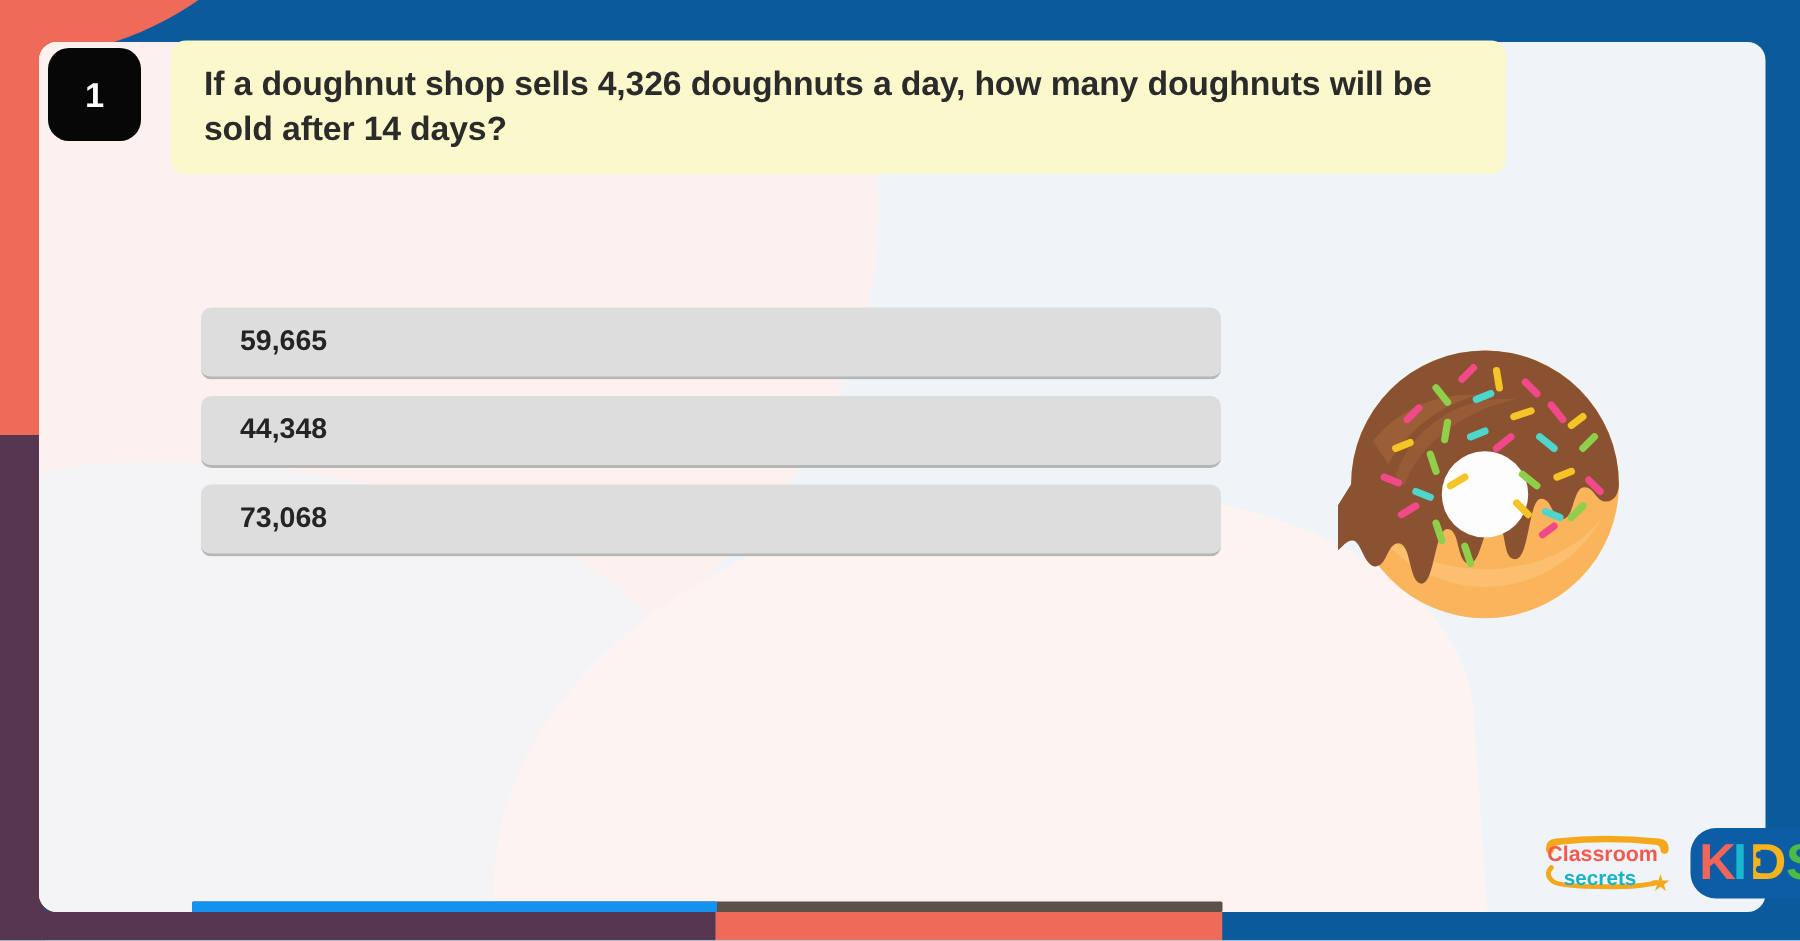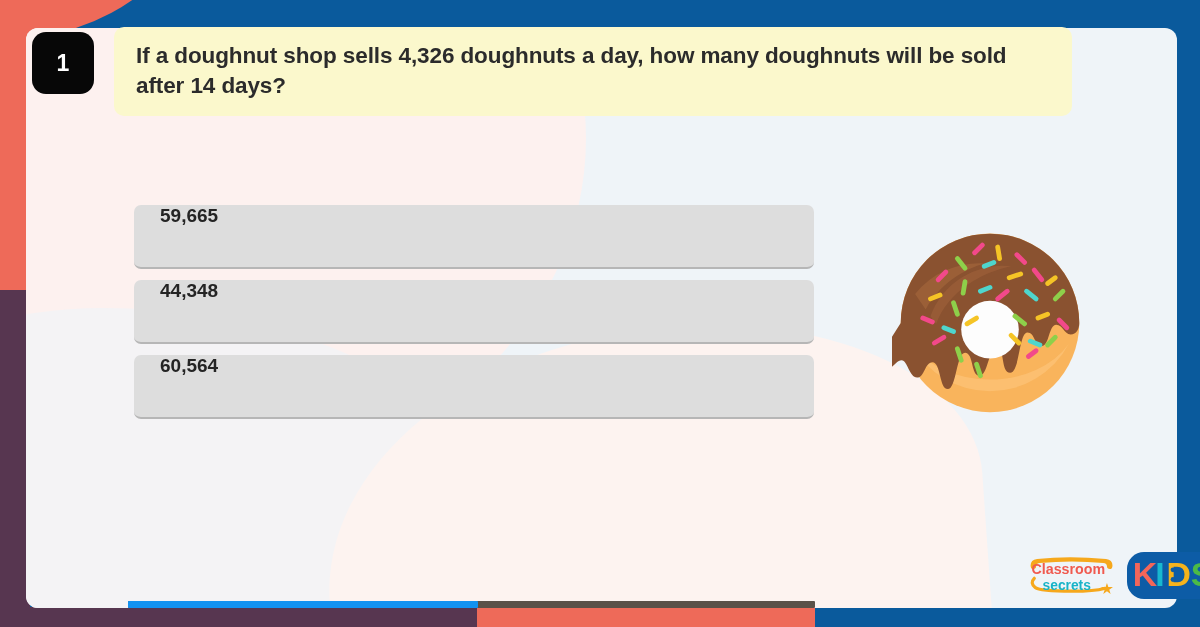--- a/index.html
+++ b/index.html
@@ -96,21 +96,21 @@
     color: #ffffff;
     font-size: 23px;
     font-weight: bold;
     z-index: 5;
   }
 
   
   .qbanner {
     position: absolute;
     left: 114px; top: 27px;
-    width: 958px;
+    width: 890px;
     min-height: 78px;
     background: #fbf8cc;
     border-radius: 10px;
     padding: 14px 22px 16px 22px;
     z-index: 5;
   }
   .qtext {
     font-size: 22.5px;
     font-weight: bold;
     color: #2b2b2b;
@@ -120,26 +120,26 @@
 
   
   .answers {
     position: absolute;
     left: 134px; top: 205px;
     width: 680px;
     z-index: 5;
   }
   .answer {
     position: relative;
-    width: 680px; height: 64px;
+    width: 680px; height: 48px;
     background: #dddddd;
     border-radius: 7px;
     border-bottom: 2px solid #b6b6b6;
     margin-bottom: 11px;
-    display: flex; 
+    display: flex; align-items: center;
     padding-left: 26px;
     cursor: pointer;
   }
   .answer-label {
     font-size: 19px;
     font-weight: bold;
     color: #242424;
   }
 
   
@@ -211,21 +211,21 @@
   </div>
 
   <div class="answers">
     <div class="answer">
       <span class="answer-label">59,665</span>
     </div>
     <div class="answer">
       <span class="answer-label">44,348</span>
     </div>
     <div class="answer">
-      <span class="answer-label">60,564</span>
+      <span class="answer-label">73,068</span>
     </div>
   </div>
 
   <div class="doughnut">
     <svg viewBox="0 0 200 200" width="196" height="192">
 
       <circle cx="100" cy="103" r="93" fill="#f9b45c"></circle>
       <path d="M18 125 A93 93 0 0 0 182 125 A93 70 0 0 1 18 125 Z" fill="#fcc377" opacity="0.75"></path>
 
       <path d="M7 103 A93 93 0 0 1 193 103

